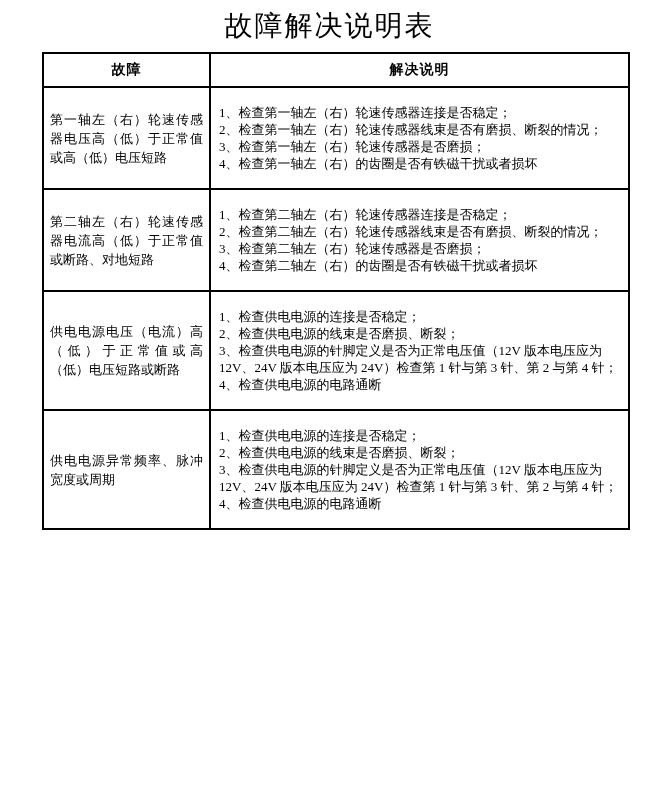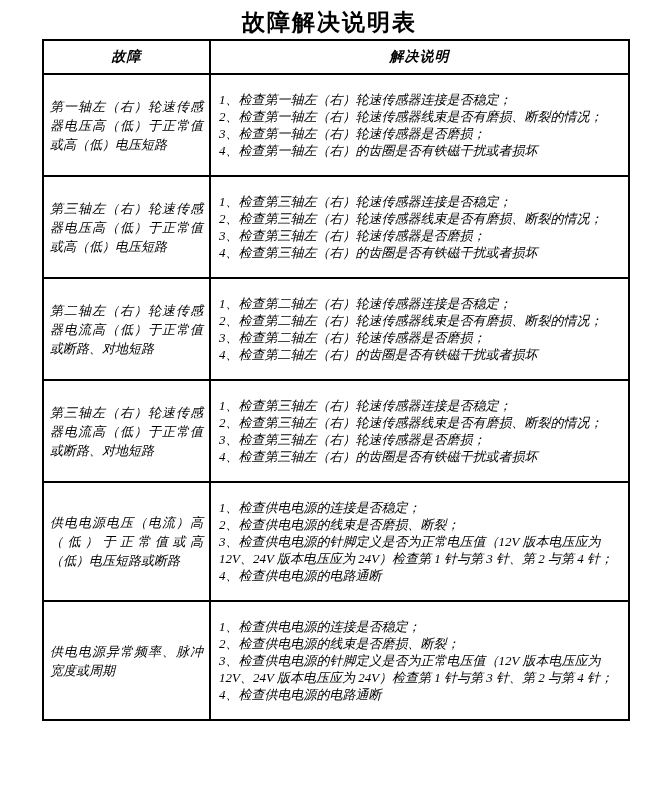--- a/index.html
+++ b/index.html
@@ -10,33 +10,32 @@
     color: #000000;
   }
   .page {
     width: 659px;
     height: 806px;
     background: #ffffff;
     overflow: hidden;
   }
   .doc-title {
     text-align: center;
-    font-size: 23px;
-    font-weight: bold;
+    font-size: 28px;
+    font-weight: normal;
     letter-spacing: 2px;
     padding-top: 7px;
-    margin-bottom: 1px;
+    margin-bottom: 7px;
   }
   table.fault-table {
     margin-left: 42px;
     width: 586px;
     border-collapse: collapse;
     table-layout: fixed;
     border: 2px solid #000;
-    font-style: italic;
   }
   .fault-table th, .fault-table td {
     border: 2px solid #000;
     vertical-align: middle;
   }
   .fault-table th {
     height: 34px;
     font-size: 14px;
     font-weight: bold;
     text-align: center;
@@ -81,50 +80,32 @@
     <td class="fault-cell">第一轴左（右）轮速传感器电压高（低）于正常值或高（低）电压短路</td>
     <td class="solution-cell">
             <div class="solution-line">1、检查第一轴左（右）轮速传感器连接是否稳定；</div>
             <div class="solution-line">2、检查第一轴左（右）轮速传感器线束是否有磨损、断裂的情况；</div>
             <div class="solution-line">3、检查第一轴左（右）轮速传感器是否磨损；</div>
             <div class="solution-line">4、检查第一轴左（右）的齿圈是否有铁磁干扰或者损坏</div>
           </td>
   </tr>
 
 
-  <tr>
-    <td class="fault-cell">第三轴左（右）轮速传感器电压高（低）于正常值或高（低）电压短路</td>
-    <td class="solution-cell">
-            <div class="solution-line">1、检查第三轴左（右）轮速传感器连接是否稳定；</div>
-            <div class="solution-line">2、检查第三轴左（右）轮速传感器线束是否有磨损、断裂的情况；</div>
-            <div class="solution-line">3、检查第三轴左（右）轮速传感器是否磨损；</div>
-            <div class="solution-line">4、检查第三轴左（右）的齿圈是否有铁磁干扰或者损坏</div>
-          </td>
-  </tr>
 
 
   <tr>
     <td class="fault-cell">第二轴左（右）轮速传感器电流高（低）于正常值或断路、对地短路</td>
     <td class="solution-cell">
             <div class="solution-line">1、检查第二轴左（右）轮速传感器连接是否稳定；</div>
             <div class="solution-line">2、检查第二轴左（右）轮速传感器线束是否有磨损、断裂的情况；</div>
             <div class="solution-line">3、检查第二轴左（右）轮速传感器是否磨损；</div>
             <div class="solution-line">4、检查第二轴左（右）的齿圈是否有铁磁干扰或者损坏</div>
           </td>
   </tr>
 
-  <tr>
-    <td class="fault-cell">第三轴左（右）轮速传感器电流高（低）于正常值或断路、对地短路</td>
-    <td class="solution-cell">
-            <div class="solution-line">1、检查第三轴左（右）轮速传感器连接是否稳定；</div>
-            <div class="solution-line">2、检查第三轴左（右）轮速传感器线束是否有磨损、断裂的情况；</div>
-            <div class="solution-line">3、检查第三轴左（右）轮速传感器是否磨损；</div>
-            <div class="solution-line">4、检查第三轴左（右）的齿圈是否有铁磁干扰或者损坏</div>
-          </td>
-  </tr>
 
   <tr>
     <td class="fault-cell">供电电源电压（电流）高（低）于正常值或高（低）电压短路或断路</td>
     <td class="solution-cell">
             <div class="solution-line">1、检查供电电源的连接是否稳定；</div>
             <div class="solution-line">2、检查供电电源的线束是否磨损、断裂；</div>
             <div class="solution-line">3、检查供电电源的针脚定义是否为正常电压值（12V 版本电压应为 12V、24V 版本电压应为 24V）检查第 1 针与第 3 针、第 2 与第 4 针；</div>
             <div class="solution-line">4、检查供电电源的电路通断</div>
           </td>
   </tr>

